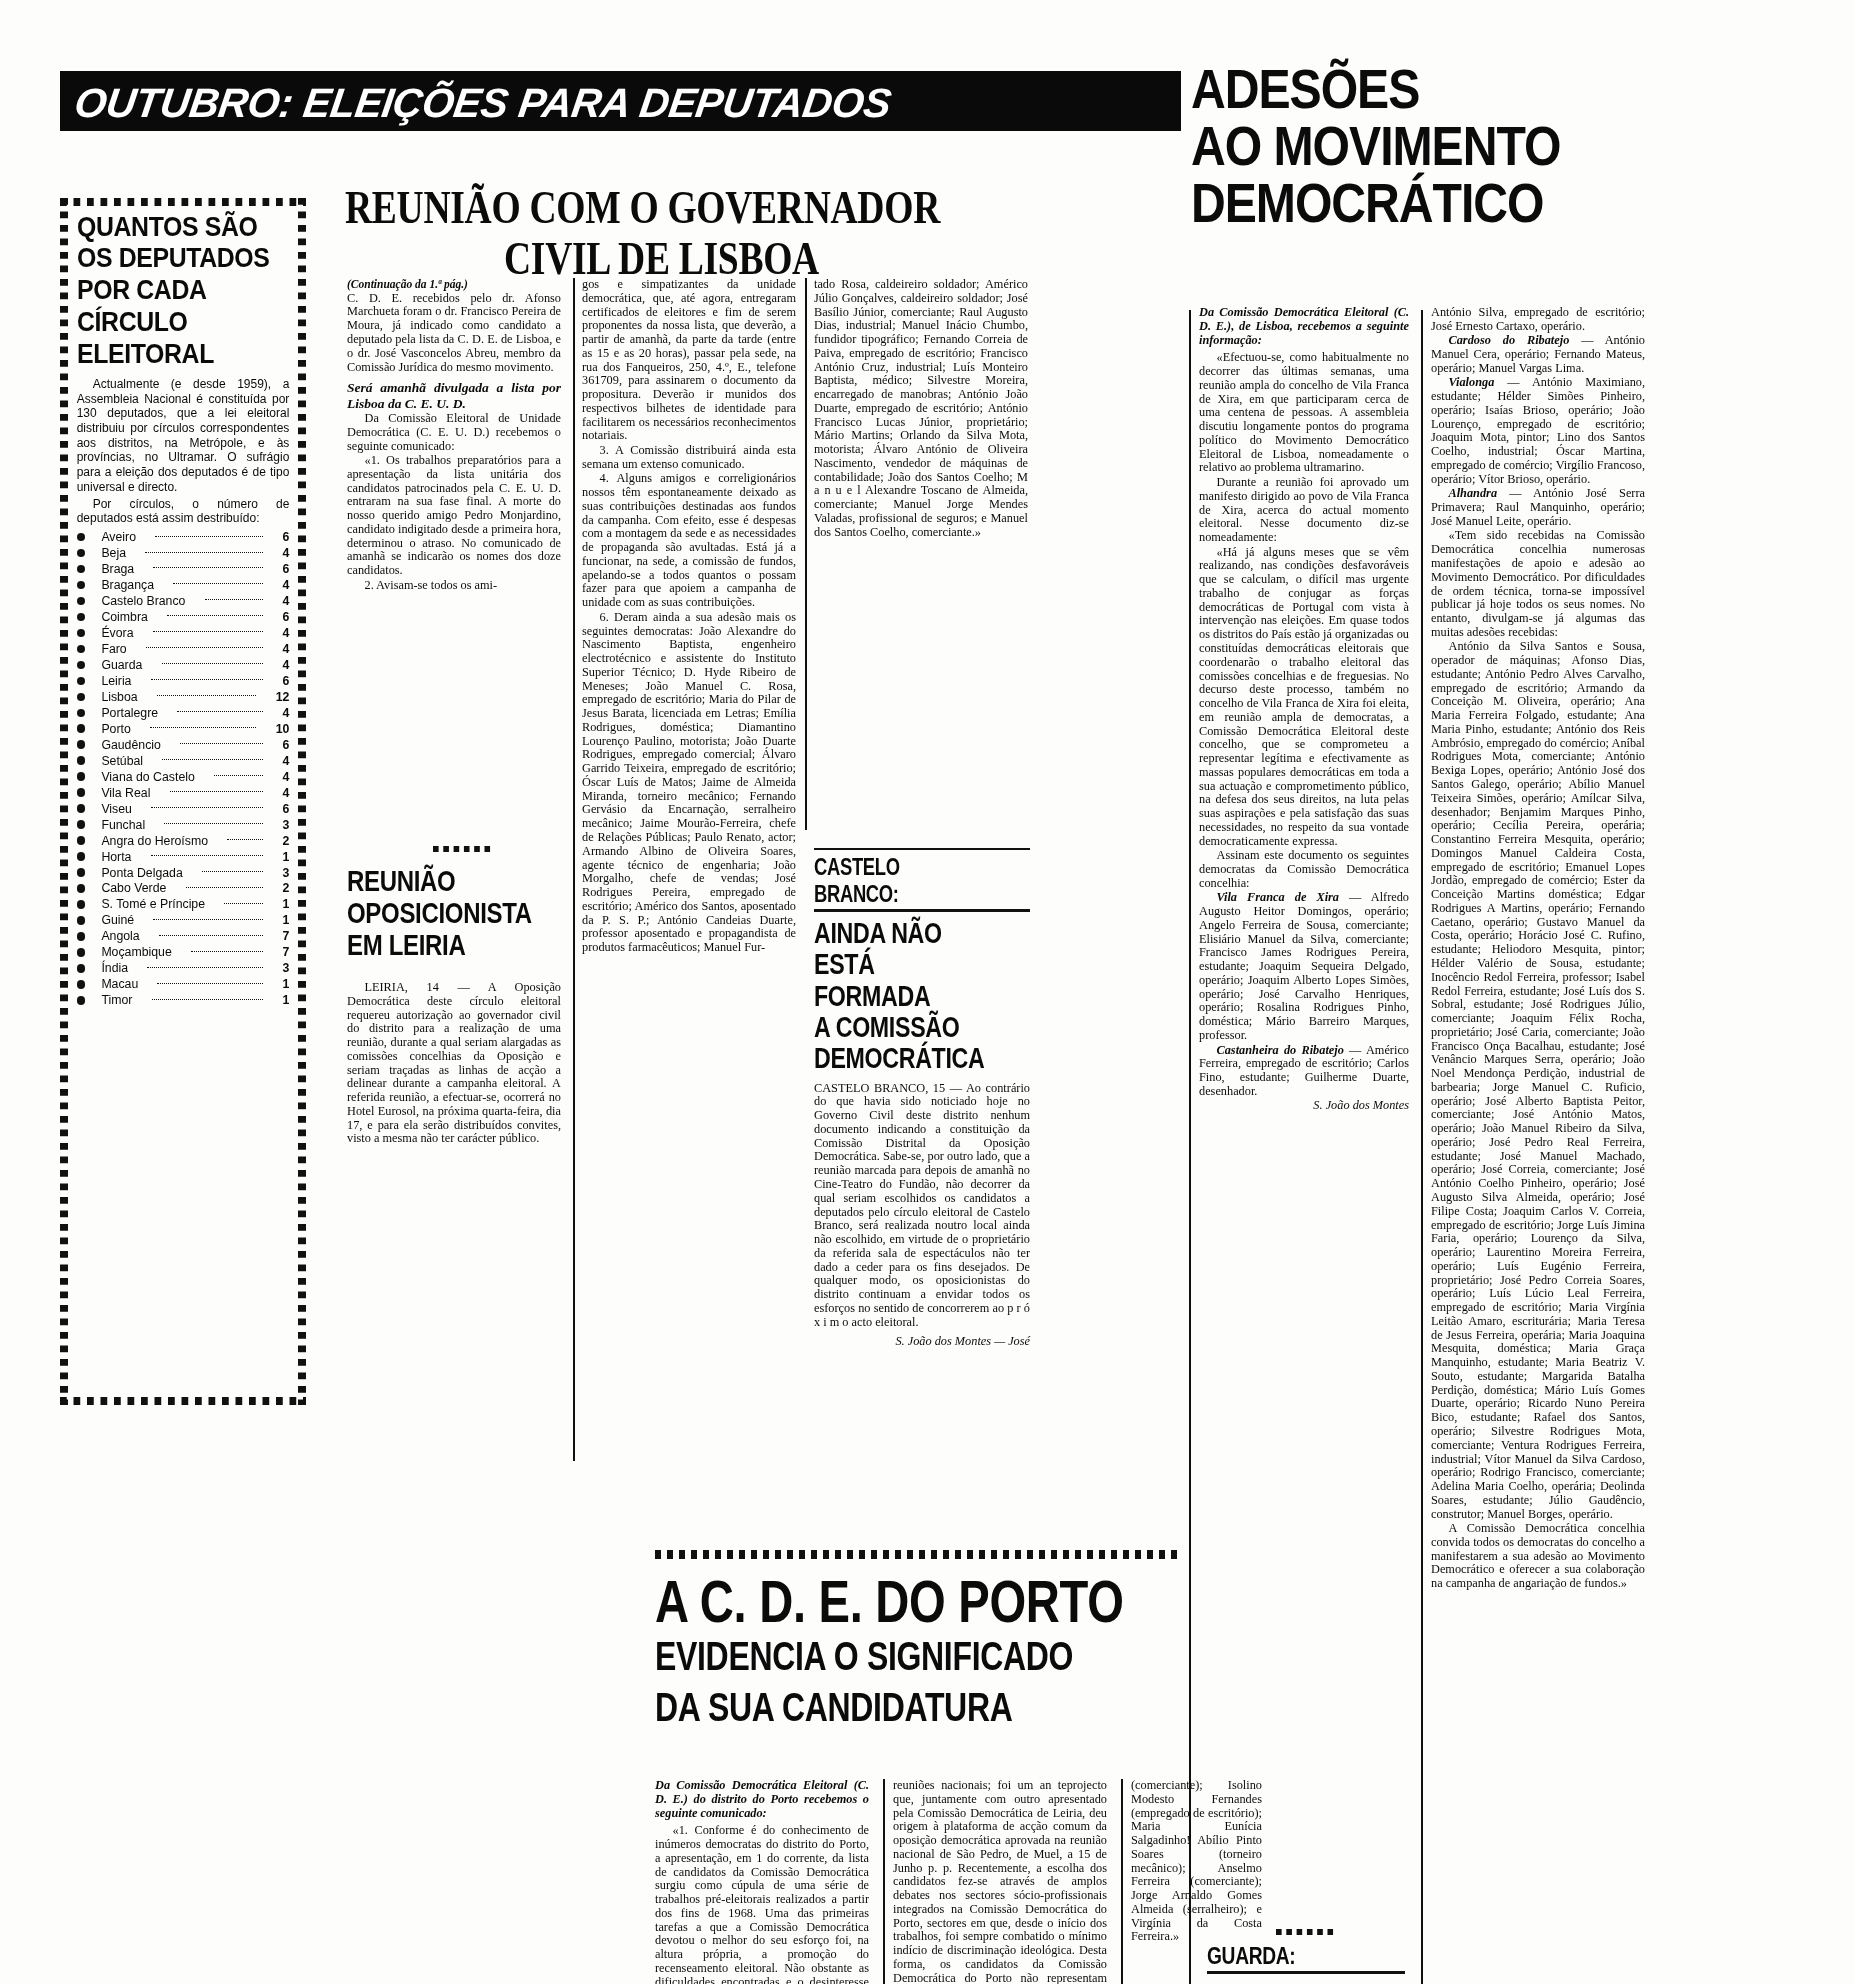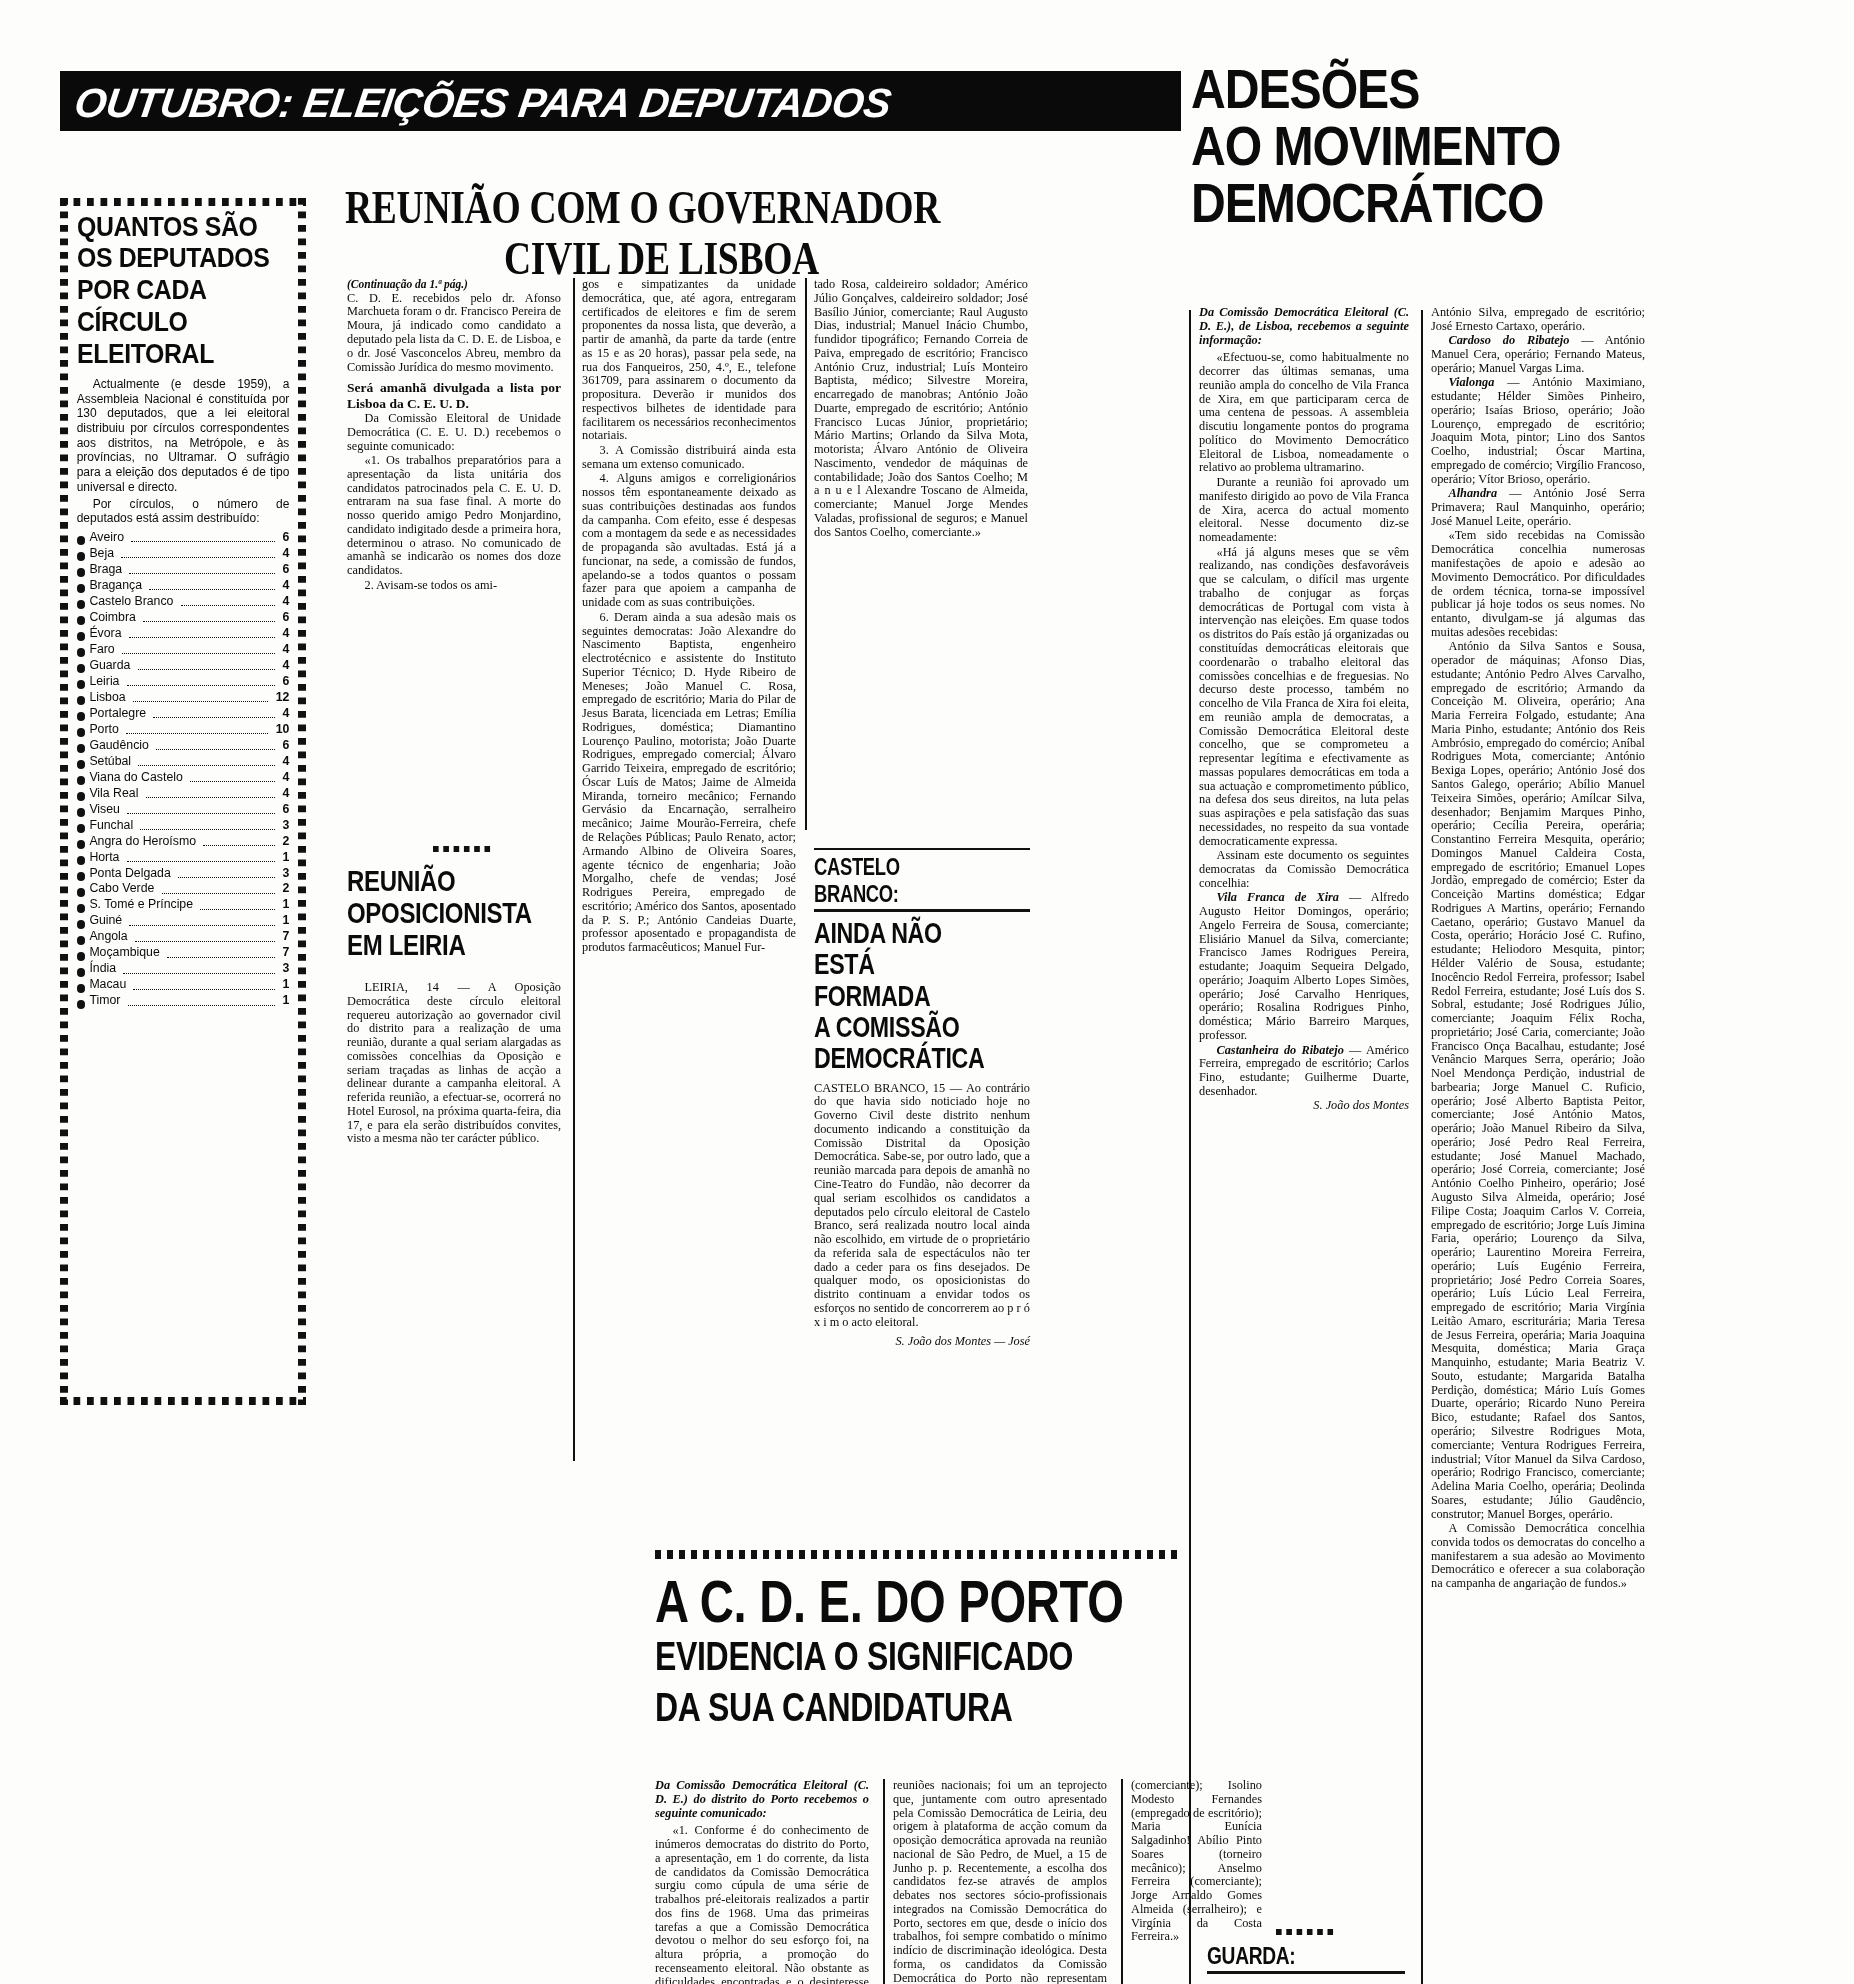--- a/index.html
+++ b/index.html
@@ -60,21 +60,21 @@
     background-size:13.5px 8px,13.5px 8px,8px 13.5px,8px 13.5px;
     background-position:0 0,0 100%,0 0,100% 0;
     background-repeat:repeat-x,repeat-x,repeat-y,repeat-y;}
   .boxlist .inner{position:absolute;left:16.7px;top:13.5px;right:16.7px;bottom:10.3px;}
   .bl-head{font-family:"Liberation Sans",sans-serif;font-weight:bold;font-size:27px;
     line-height:1.18;letter-spacing:-0.4px;transform:scaleX(.92);transform-origin:left top;}
   .bl-body{font-family:"Liberation Sans",sans-serif;font-size:12px;line-height:1.22;
     text-align:justify;margin-top:6.4px;}
   .bl-body p{margin:0 0 2.4px 0;text-indent:16px;}
   .dlist{margin-top:4px;font-family:"Liberation Sans",sans-serif;font-size:12.3px;}
-  .dlist .row{display:flex;align-items:flex-end;gap:4px;line-height:1.30;}
+  .dlist .row{display:flex;align-items:center;gap:16px;line-height:1.30;}
   .dlist .bullet{width:8.7px;height:8.7px;border-radius:50%;background:#111;flex:0 0 auto;
     position:relative;top:-0.8px;}
   .dlist .nm{white-space:nowrap;}
   .dlist .dots{flex:1;border-bottom:1.2px dotted #111;margin:0 3.2px 3.6px 3.2px;min-width:8px;}
   .dlist .num{font-weight:bold;white-space:nowrap;}
 
   
   .cond{font-family:"Liberation Sans",sans-serif;font-weight:bold;
     transform:scaleX(.80);transform-origin:left top;letter-spacing:-0.4px;}
 
@@ -310,21 +310,21 @@
   <div class="disp" style="position:absolute;left:345px;top:183px;width:1048px;font-size:47px;line-height:1.04;">
     <div>REUNIÃO COM O GOVERNADOR</div>
   </div>
   <div class="disp" style="position:absolute;left:504px;top:234px;width:889px;font-size:47px;line-height:1.04;">
     <div>CIVIL DE LISBOA</div>
   </div>
 
   <div class="col" style="left:347px;top:278px;width:214px;">
     <p class="noind serif-it" style="font-weight:bold;font-size:11.5px;">(Continuação da 1.ª pág.)</p>
     <p class="noind">C. D. E. recebidos pelo dr. Afonso Marchueta foram o dr. Francisco Pereira de Moura, já indicado como candidato a deputado pela lista da C. D. E. de Lisboa, e o dr. José Vasconcelos Abreu, membro da Comissão Jurídica do mesmo movimento.</p>
-    <p class="noind bold" style="font-size:13.5px;margin-top:5.6px;line-height:1.16;">Será amanhã divulgada a lista por Lisboa da C. E. U. D.</p>
+    <p class="noind bold" style="font-size:13.5px;margin-top:5.6px;line-height:1.16;font-style:italic;">Será amanhã divulgada a lista por Lisboa da C. E. U. D.</p>
     <p>Da Comissão Eleitoral de Unidade Democrática (C. E. U. D.) recebemos o seguinte comunicado:</p>
     <p>«1. Os trabalhos preparatórios para a apresentação da lista unitária dos candidatos patrocinados pela C. E. U. D. entraram na sua fase final. A morte do nosso querido amigo Pedro Monjardino, candidato indigitado desde a primeira hora, determinou o atraso. No comunicado de amanhã se indicarão os nomes dos doze candidatos.</p>
     <p>2. Avisam-se todos os ami-</p>
   </div>
 
   <div class="tinysq" style="position:absolute;left:433px;top:846px;"></div>
 
   <div class="cond" style="position:absolute;left:347px;top:865px;width:270px;font-size:30px;line-height:1.06;">
     <div>REUNIÃO</div>
     <div>OPOSICIONISTA</div>

